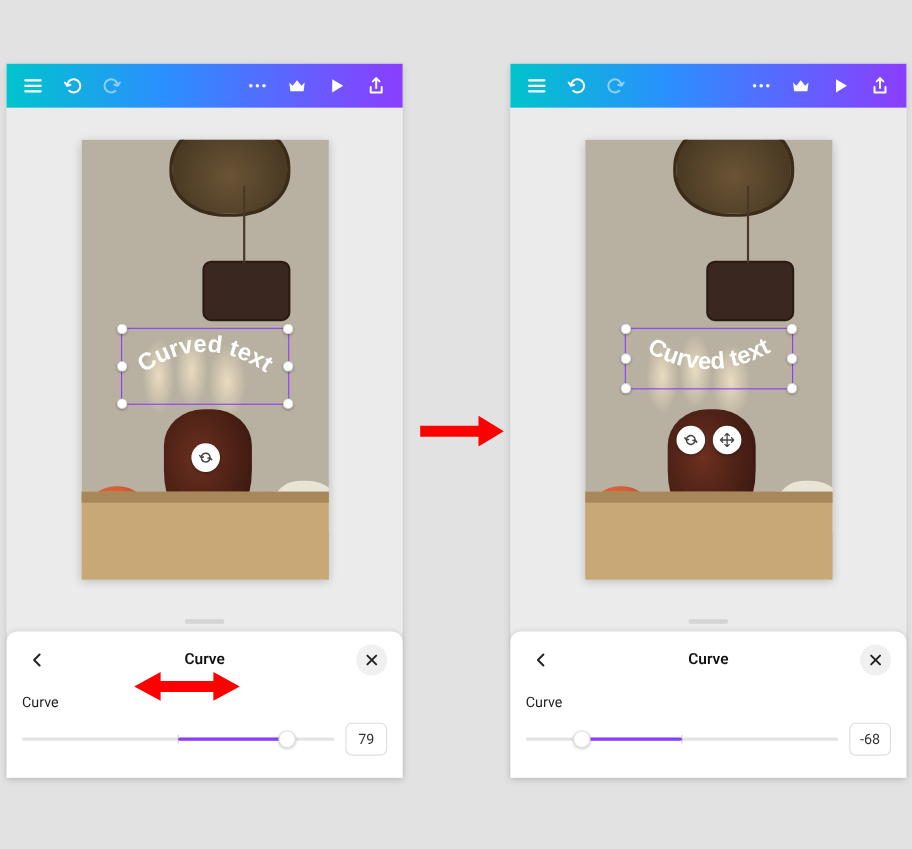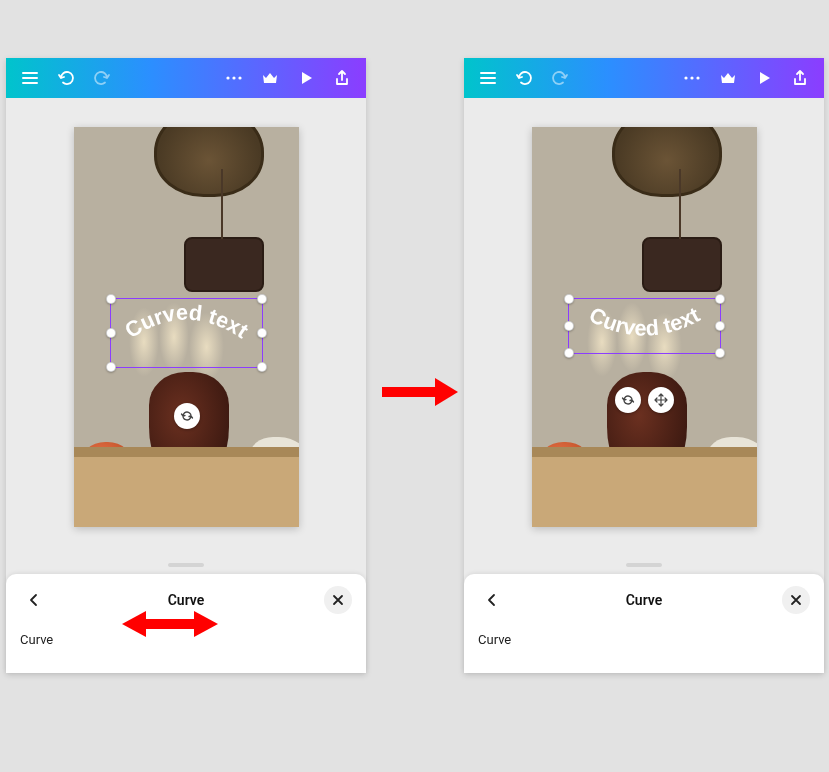--- a/index.html
+++ b/index.html
@@ -294,20 +294,29 @@
           </svg>
       </div>
       <div class="sheet-title">Curve</div>
       <div class="icon-btn close-btn">
         <svg width="12" height="12" viewBox="0 0 12 12">
             <path d="M2 2l8 8M10 2l-8 8" stroke="#222" stroke-width="1.8" stroke-linecap="round"></path>
           </svg>
       </div>
     </div>
     <span class="slider-label">Curve</span>
+    <div class="slider-row">
+      <div class="slider">
+        <div class="track"></div>
+        <div class="track-mid"></div>
+        <div class="track-fill" style="left:50%; width:35%;"></div>
+        <div class="thumb" style="left:85%;"></div>
+      </div>
+      <div class="value-box">79</div>
+    </div>
   </div>
 </div>
 
 <div class="phone right">
   <div class="toolbar">
     <div class="toolbar-left">
       <div class="tbtn">
         <svg width="18" height="18" viewBox="0 0 18 18">
             <path d="M2 4h14M2 9h14M2 14h14" stroke="#fff" stroke-width="2" stroke-linecap="round"></path>
           </svg>
@@ -405,20 +414,29 @@
           </svg>
       </div>
       <div class="sheet-title">Curve</div>
       <div class="icon-btn close-btn">
         <svg width="12" height="12" viewBox="0 0 12 12">
             <path d="M2 2l8 8M10 2l-8 8" stroke="#222" stroke-width="1.8" stroke-linecap="round"></path>
           </svg>
       </div>
     </div>
     <span class="slider-label">Curve</span>
+    <div class="slider-row">
+      <div class="slider">
+        <div class="track"></div>
+        <div class="track-mid"></div>
+        <div class="track-fill" style="left:18%; width:32%;"></div>
+        <div class="thumb" style="left:18%;"></div>
+      </div>
+      <div class="value-box">-68</div>
+    </div>
   </div>
 </div>
 
 <svg class="big-arrow middle" width="80" height="36" viewBox="0 0 80 36">
   <path d="M2 18 h56" stroke="#ff0000" stroke-width="10"></path>
   <path d="M55 4 L78 18 L55 32 z" fill="#ff0000"></path>
 </svg>
 
 <svg class="big-arrow bidir" width="100" height="32" viewBox="0 0 100 32">
   <path d="M24 16 h52" stroke="#ff0000" stroke-width="10"></path>

